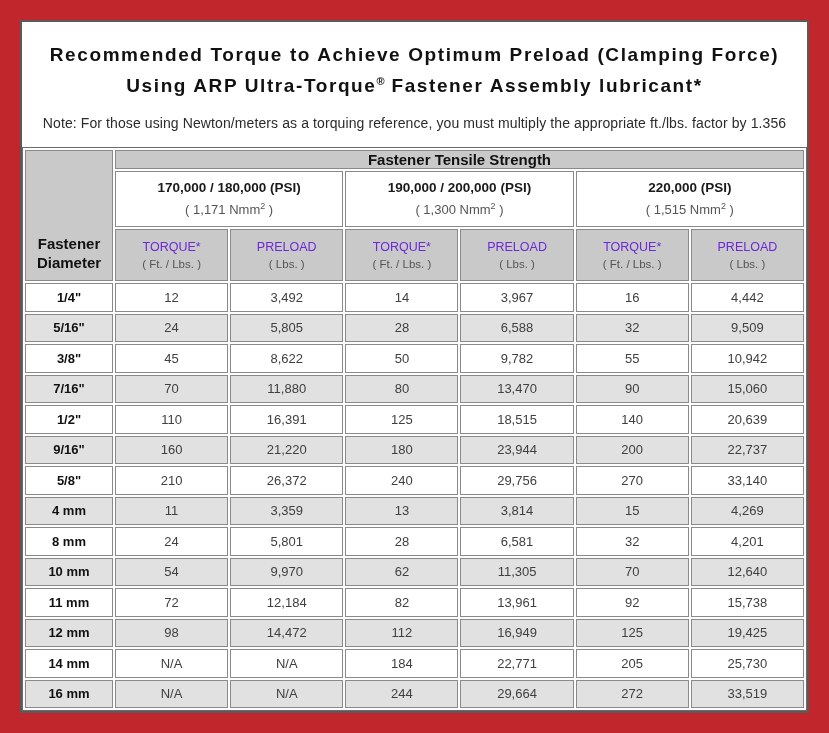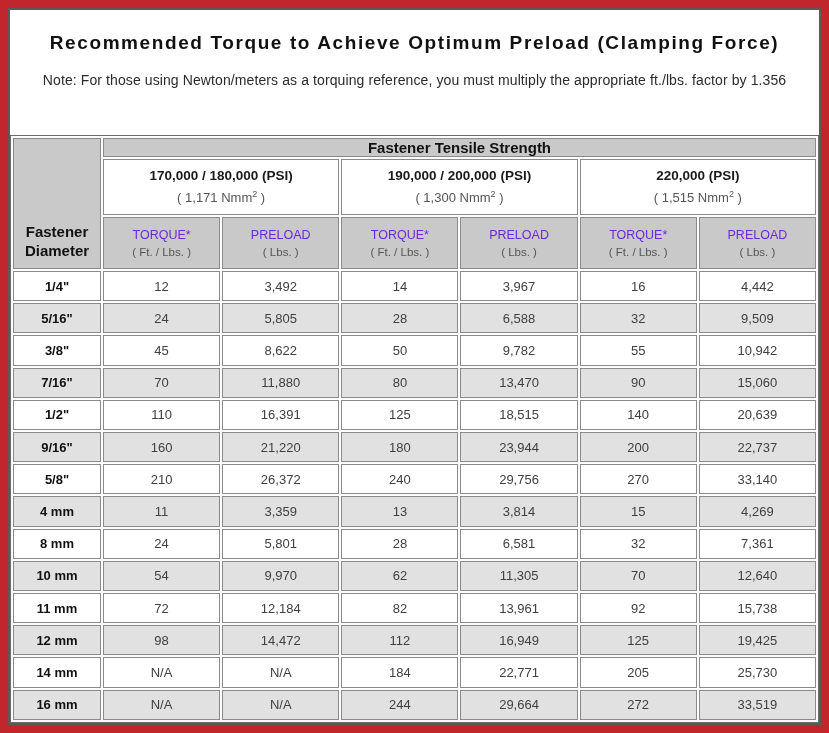--- a/index.html
+++ b/index.html
@@ -4,21 +4,21 @@
 <style>
   * { margin: 0; padding: 0; box-sizing: border-box; }
   html, body { width: 829px; height: 733px; }
   body {
     font-family: "Liberation Sans", sans-serif;
     background: var(--frame-red, #c0262c);
   }
   .screen {
     width: 829px; height: 733px;
     background: var(--frame-red, #c0262c);
-    padding: 8px;
+    padding: 20px;
   }
   .content {
     width: 100%; height: 100%;
     background: #ffffff;
     border: 2px solid #5a5a5a;
     display: flex;
     flex-direction: column;
     overflow: hidden;
   }
   .title-block {
@@ -84,20 +84,21 @@
   tbody tr:not(.alt) td { background: #ffffff; }
 </style>
 </head>
 <body>
 
 <div class="screen">
   <div class="content">
 
     <div class="title-block">
       <div class="title-line">Recommended Torque to Achieve Optimum Preload (Clamping Force)</div>
+      <div class="title-line"><span>Using ARP Ultra-Torque</span><sup>®</sup><span> Fastener Assembly lubricant*</span></div>
       <div class="note-line">Note: For those using Newton/meters as a torquing reference, you must multiply the appropriate ft./lbs. factor by 1.356</div>
     </div>
 
     <table class="torque-table">
       <colgroup>
         <col class="dia-col">
           <col>
           <col>
           <col>
           <col>
@@ -226,21 +227,21 @@
             <td>15</td>
             <td>4,269</td>
           </tr>
           <tr>
             <td class="dia">8 mm</td>
             <td>24</td>
             <td>5,801</td>
             <td>28</td>
             <td>6,581</td>
             <td>32</td>
-            <td>7,361</td>
+            <td>4,201</td>
           </tr>
           <tr class="alt">
             <td class="dia">10 mm</td>
             <td>54</td>
             <td>9,970</td>
             <td>62</td>
             <td>11,305</td>
             <td>70</td>
             <td>12,640</td>
           </tr>

